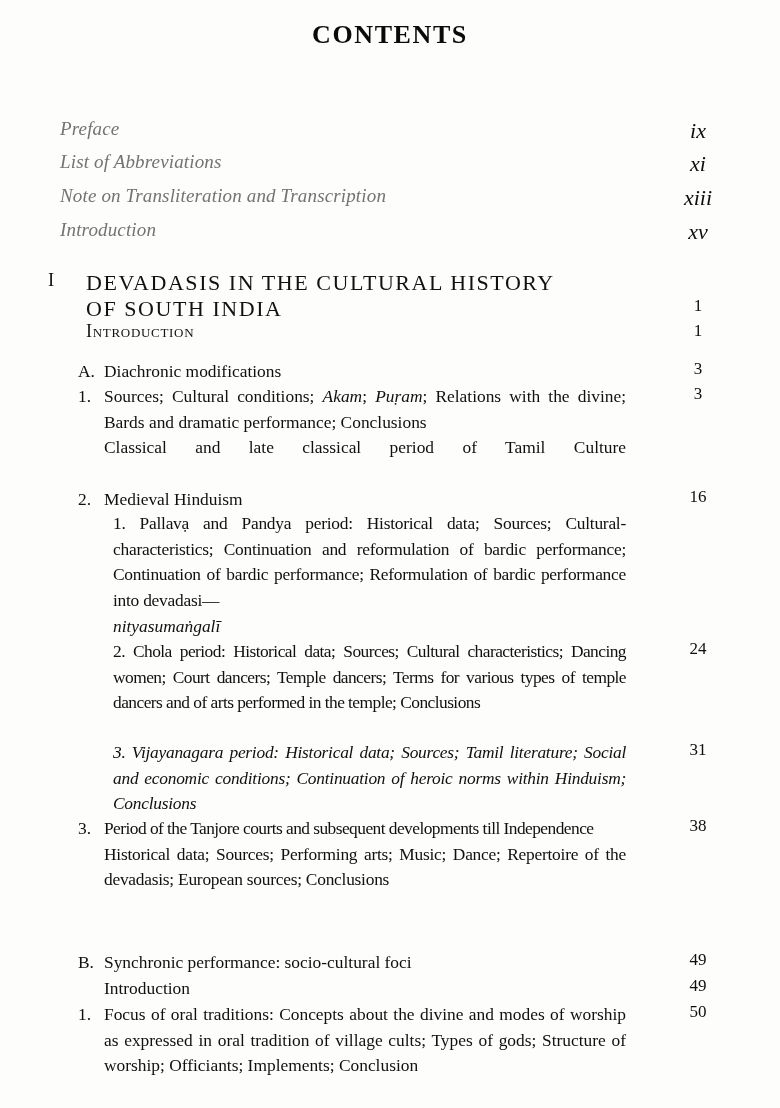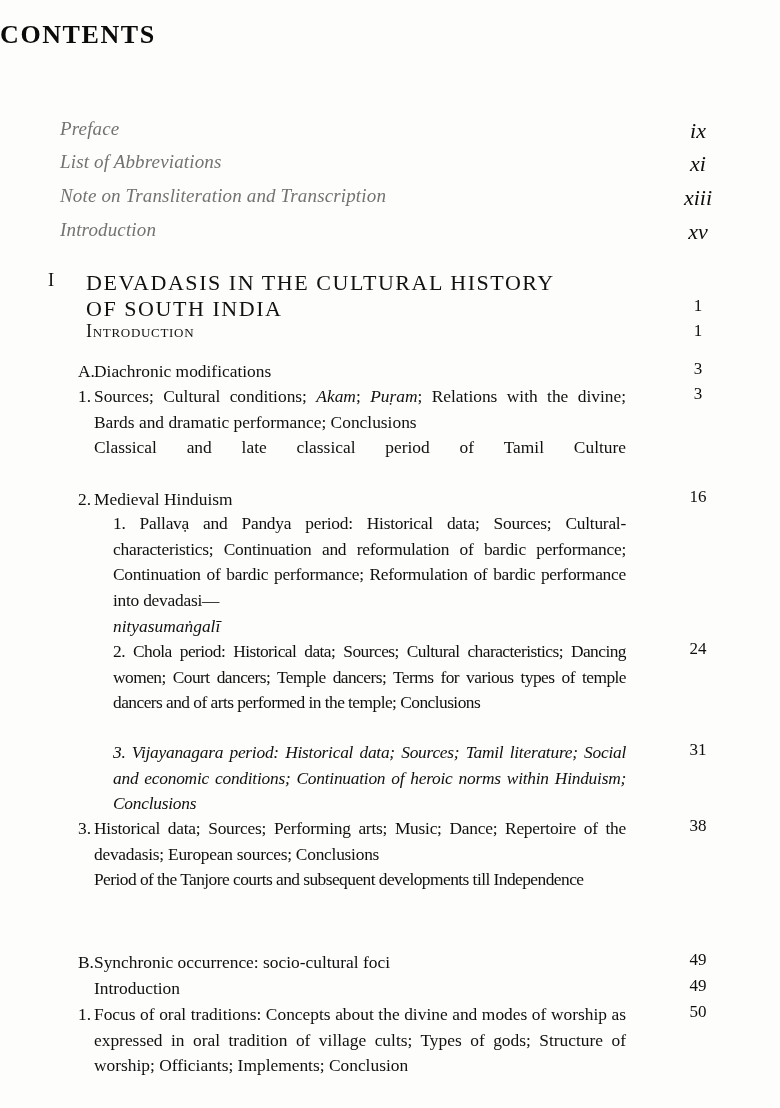--- a/index.html
+++ b/index.html
@@ -21,21 +21,21 @@
     inset: 0;
     background: #fdfdfc;
   }
 
   
   .contents-title {
     position: absolute;
     top: 20px;
     left: 0;
     width: 780px;
-    text-align: left;
+    text-align: center;
     font-size: 26px;
     font-weight: bold;
     letter-spacing: 1.6px;
     color: #0b0b0b;
   }
 
   
   .row {
     position: absolute;
     left: 0;
@@ -102,21 +102,21 @@
   .lvl-2   { left: 78px;  width: 548px; }
   .lvl-sub { left: 113px; width: 513px; }
 
   .marker {
     position: absolute;
     left: 0;
     top: 0;
     width: 30px;
     text-align: left;
   }
-  .body-in { display: block; margin-left: 16px; }
+  .body-in { display: block; margin-left: 26px; }
 
   i.it { font-style: italic; }
   .tight { letter-spacing: -0.25px; }
   .tight2 { letter-spacing: -0.55px; }
 </style>
 </head>
 <body>
 
 <div class="page">
 
@@ -200,30 +200,30 @@
   <div class="row" style="top:740px">
     <div class="entry lvl-sub tight" style="position:absolute;font-style:italic;">
       <span>3. Vijayanagara period: Historical data; Sources; Tamil literature; Social and economic conditions; Continuation of heroic norms within Hinduism; Conclusions</span>
     </div>
     <span class="pageno">31</span>
   </div>
 
   <div class="row" style="top:816px">
     <div class="entry lvl-2 nj" style="position:absolute;">
       <span class="marker">3.</span>
+      <span class="body-in tight2">Period of the Tanjore courts and subsequent developments till Independence</span>
       <span class="body-in tight" style="text-align:justify;">Historical data; Sources; Performing arts; Music; Dance; Repertoire of the devadasis; European sources; Conclusions</span>
-      <span class="body-in tight2">Period of the Tanjore courts and subsequent developments till Independence</span>
     </div>
     <span class="pageno">38</span>
   </div>
 
   <div class="row" style="top:950px">
     <div class="entry lvl-a nj" style="position:absolute;">
       <span class="marker">B.</span>
-      <span class="body-in">Synchronic occurrence: socio-cultural foci</span>
+      <span class="body-in">Synchronic performance: socio-cultural foci</span>
     </div>
     <span class="pageno">49</span>
   </div>
 
   <div class="row" style="top:976px">
     <div class="entry lvl-a nj" style="position:absolute;">
       <span class="body-in">Introduction</span>
     </div>
     <span class="pageno">49</span>
   </div>

